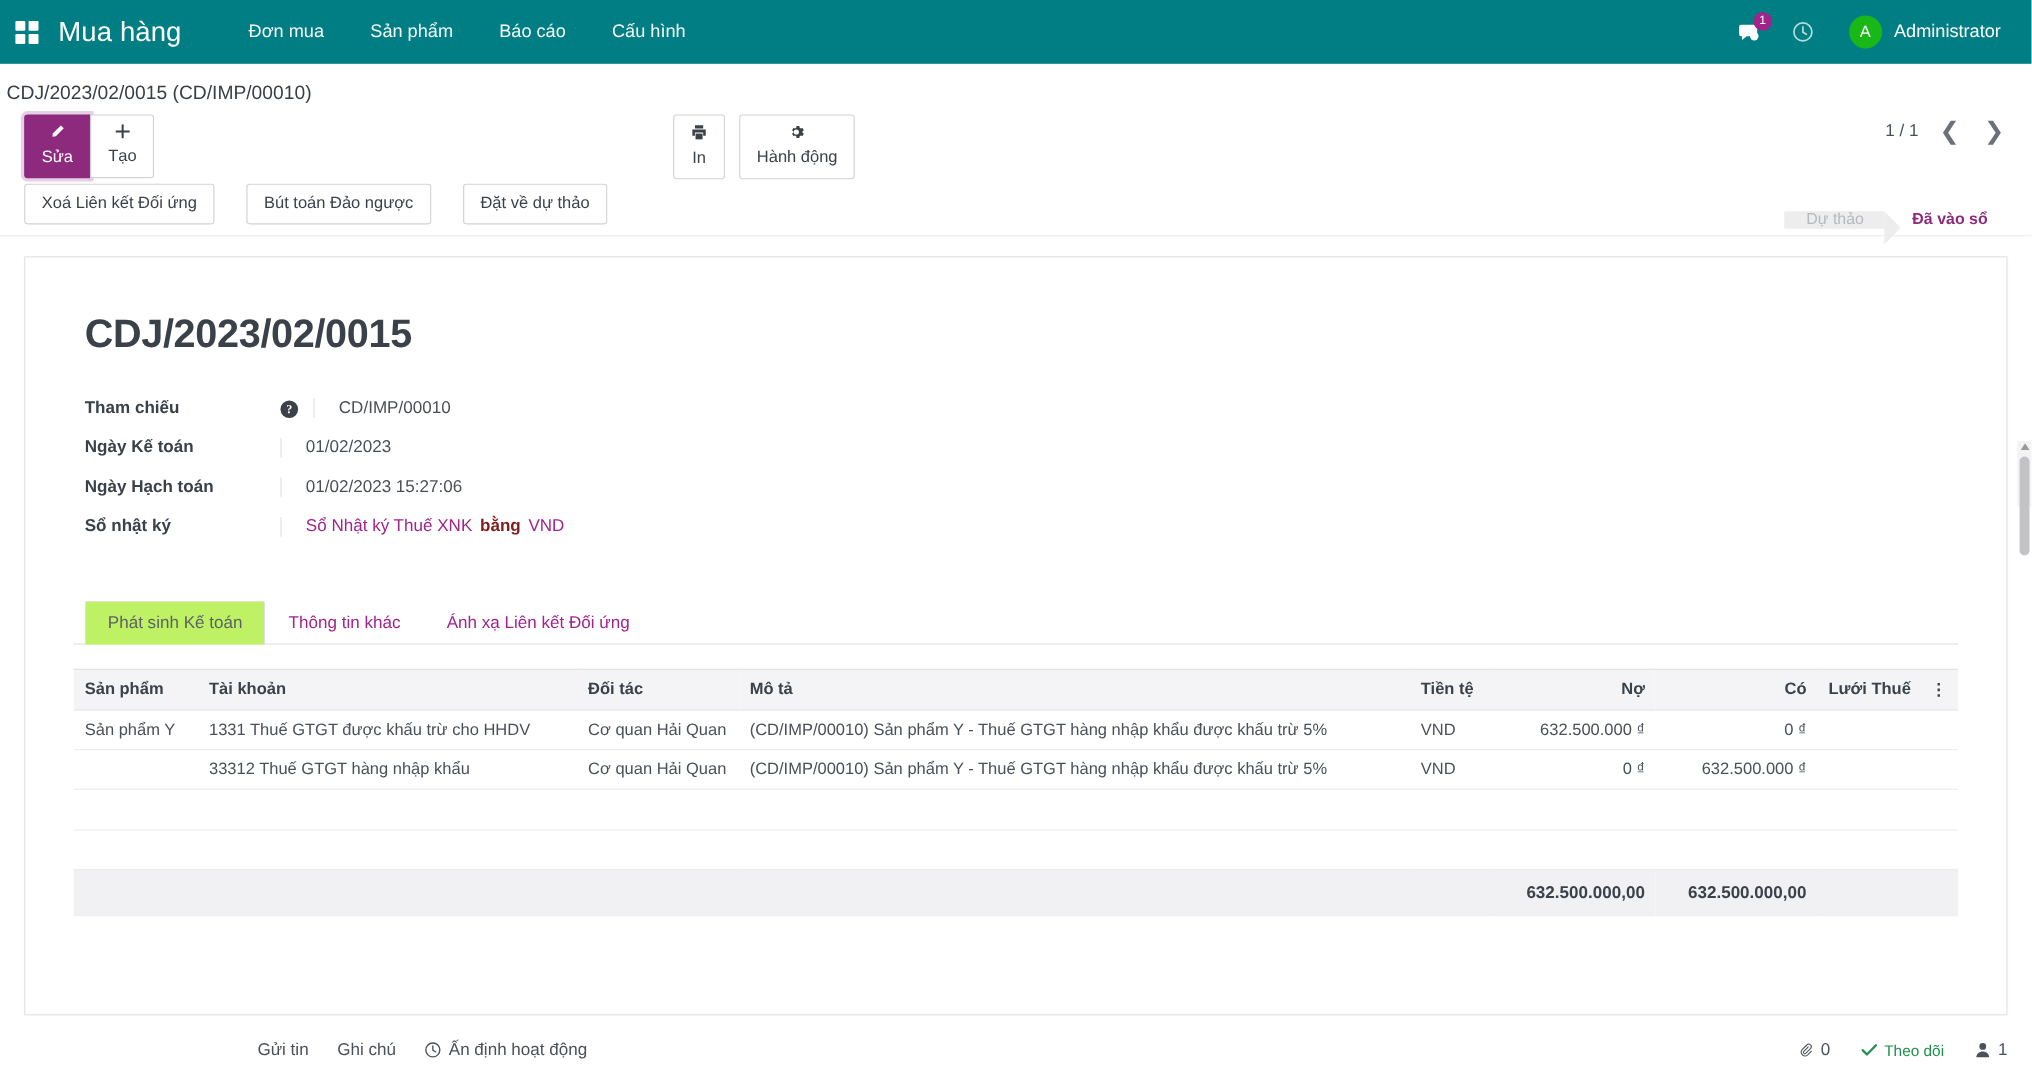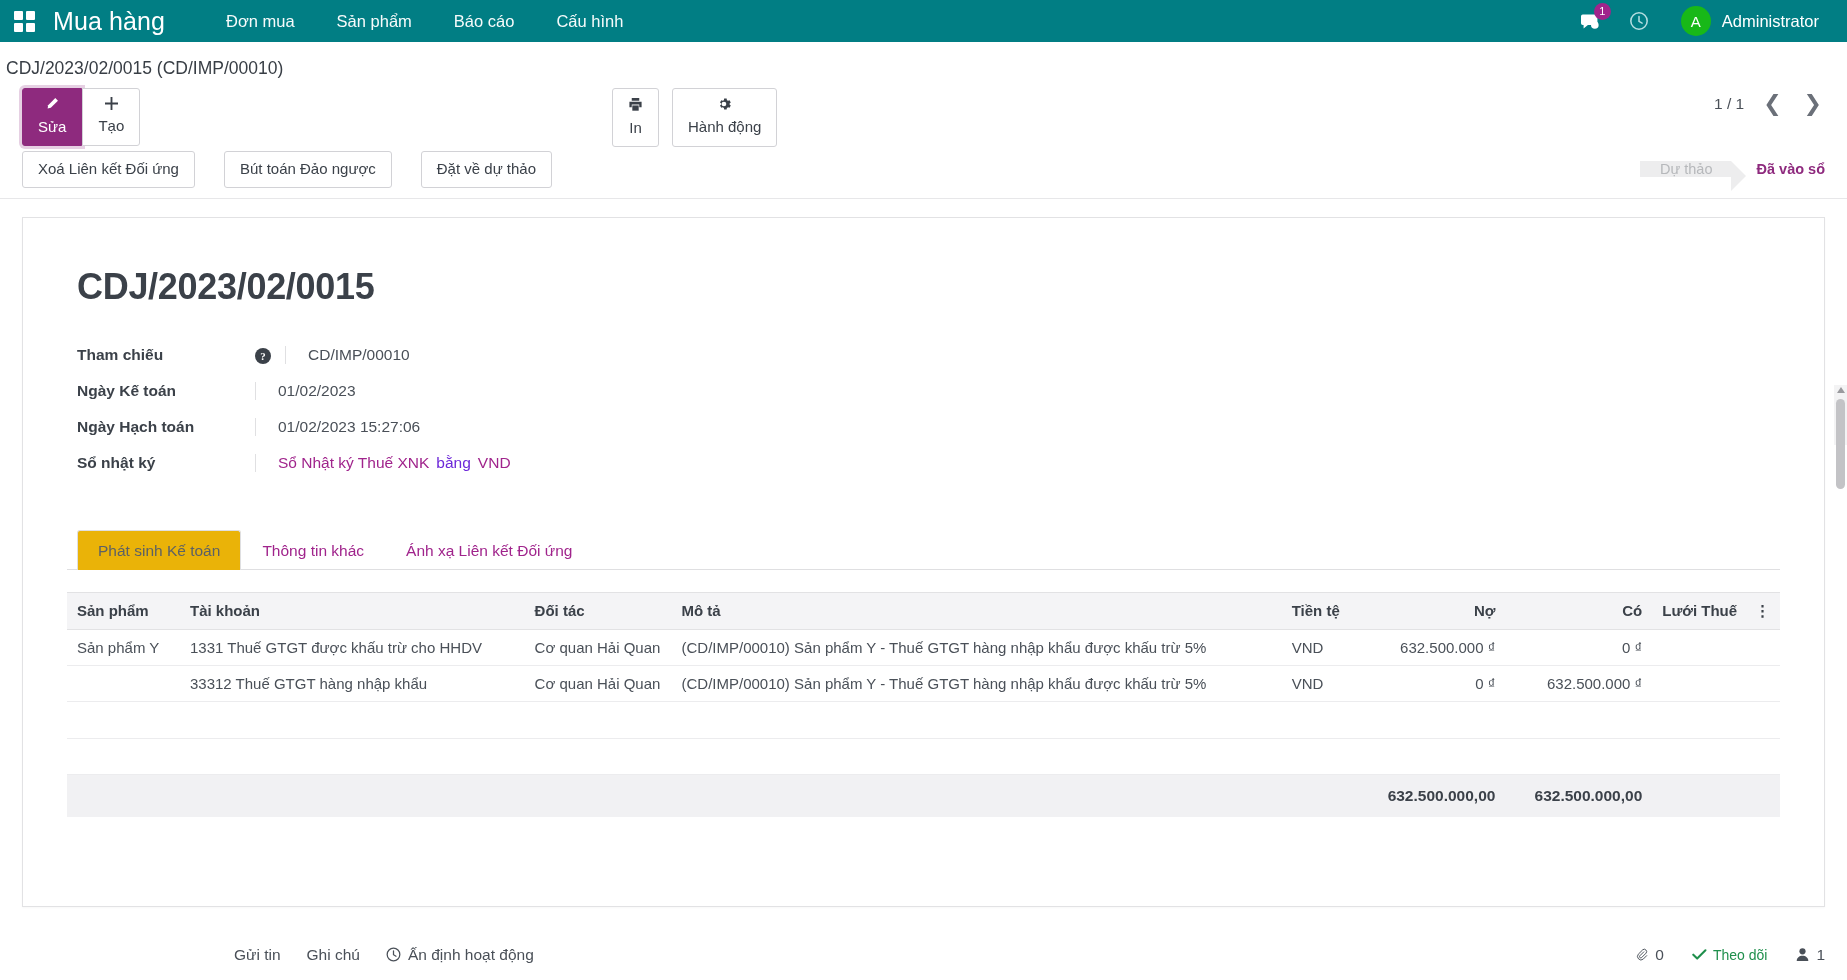--- a/index.html
+++ b/index.html
@@ -7,21 +7,21 @@
     margin: 0; padding: 0;
     width: 1847px; height: 980px;
     background: #ffffff;
     font-family: "Liberation Sans", sans-serif;
     color: #374151;
     overflow: hidden;
   }
 
   
   .navbar {
-    height: 42px;
+    height: 58px;
     background: #017e84;
     display: flex;
     align-items: center;
     padding: 0 22px 0 14px;
     color: #ffffff;
     position: relative;
   }
   .apps-grid {
     display: grid;
     grid-template-columns: 9px 9px;
@@ -163,24 +163,24 @@
     align-items: center;
     padding: 5px 0 0 22px;
     position: relative;
     border-bottom: 1px solid #e7e7e9;
     padding-bottom: 0;
     min-height: 50px;
   }
   .status-btns { display: flex; gap: 29px; padding-bottom: 10px; }
   .statusbar {
     position: absolute;
-    right: 4px;
+    right: 22px;
     bottom: 6px;
     display: flex;
-    align-items: flex-start;
+    align-items: flex-end;
     height: 31px;
     margin-left: 36px;
   }
   .st-item {
     display: flex; align-items: center;
     padding: 0 18px 0 26px;
     font-size: 14.5px;
     position: relative;
     background: transparent;
     color: #b6b8bb;
@@ -253,21 +253,21 @@
     font-size: 11px; font-weight: bold;
     font-family: "Liberation Serif", serif;
   }
   .field-value {
     font-size: 15.5px;
     color: #4a5058;
     white-space: nowrap;
   }
   .field-value.sep { border-left: 1px solid #e0e0e2; padding-left: 22px; }
   .link-pink { color: #a0248c; cursor: pointer; }
-  .muted-inline { color: #6d28d9; margin: 0 7px; }
+  .muted-inline { color: #7f1d1d; margin: 0 7px; font-weight: bold; }
 
   
   .notebook { margin-top: 40px; }
   .tabs {
     display: flex;
     border-bottom: 1px solid #dfdfe1;
     padding-left: 10px;
     gap: 0;
   }
   .tab {
@@ -276,21 +276,21 @@
     color: #a0248c;
     cursor: pointer;
     border: 1px solid transparent;
     border-bottom: none;
     margin-bottom: -1px;
     border-radius: 3px 3px 0 0;
     white-space: nowrap;
   }
   .tab.active {
     color: #5c6166;
-    background: #eab308;
+    background: #bef264;
     border-color: #dfdfe1;
     border-bottom-color: #fff;
   }
 
   
   table.lines {
     width: 100%;
     border-collapse: collapse;
     margin-top: 22px;
     font-size: 15px;

